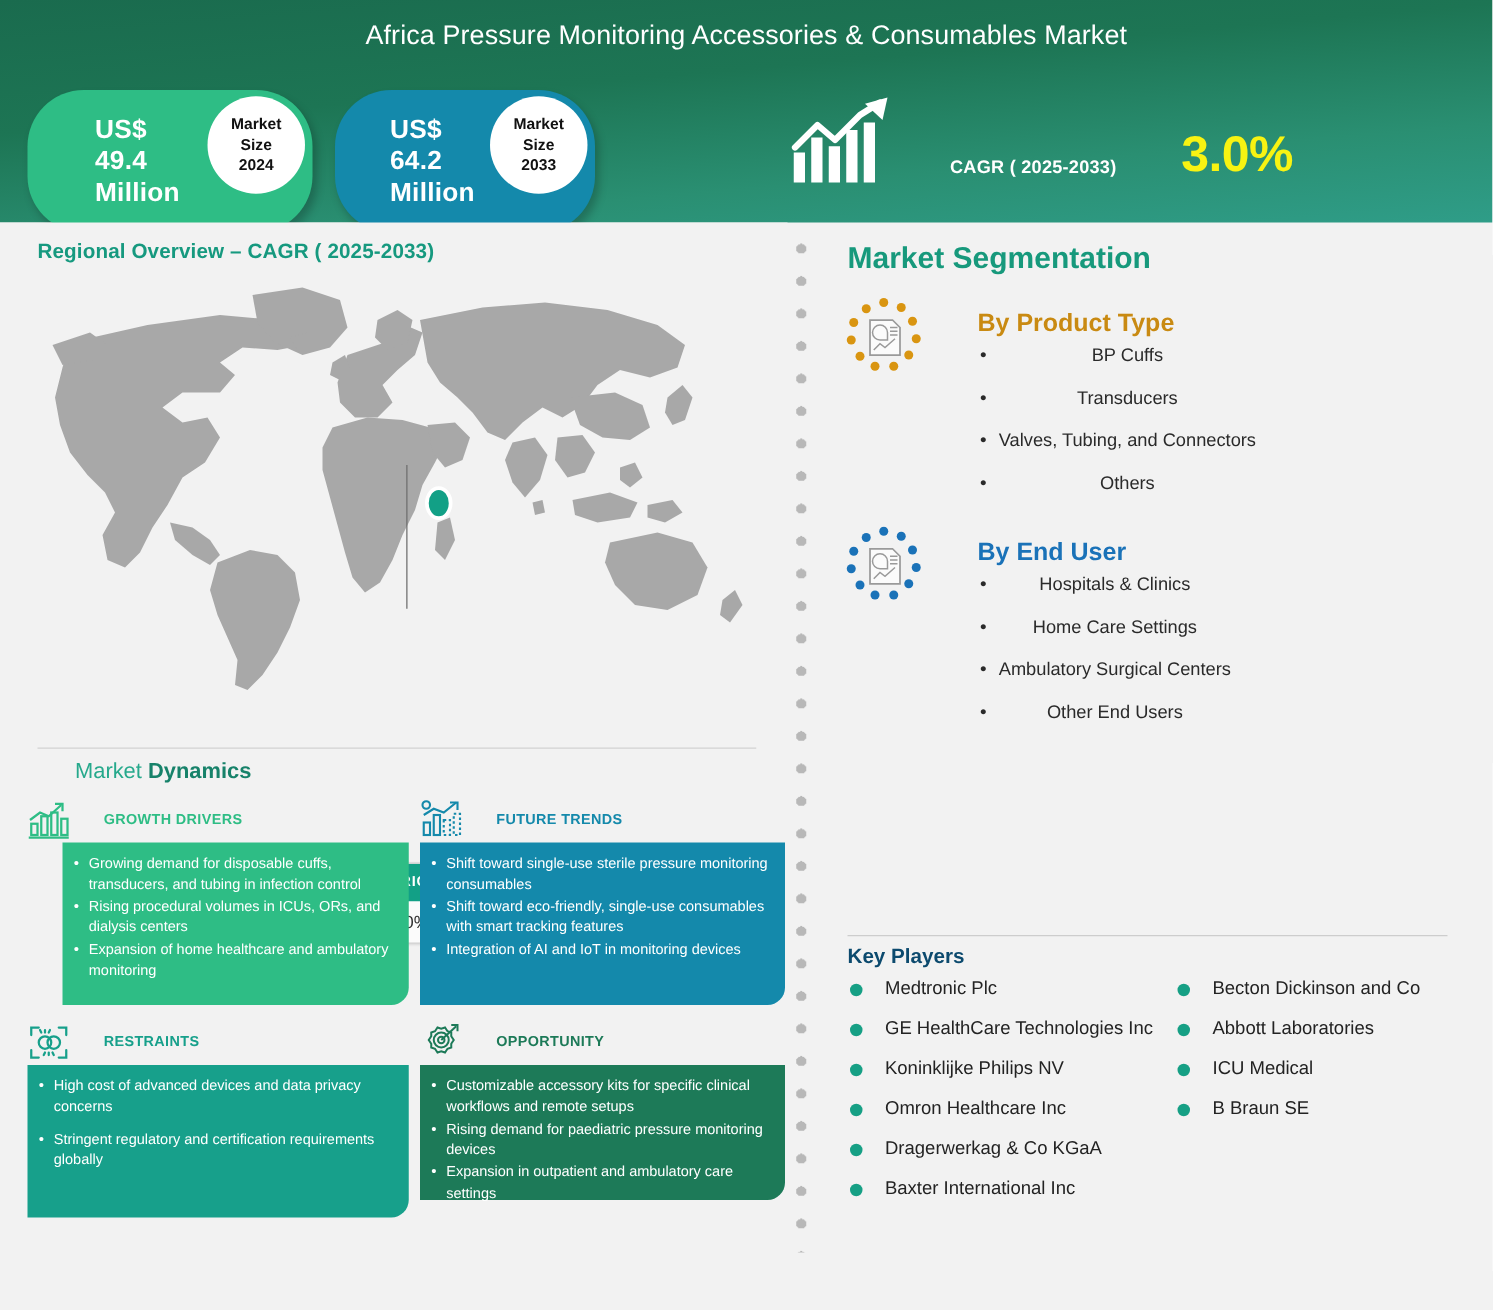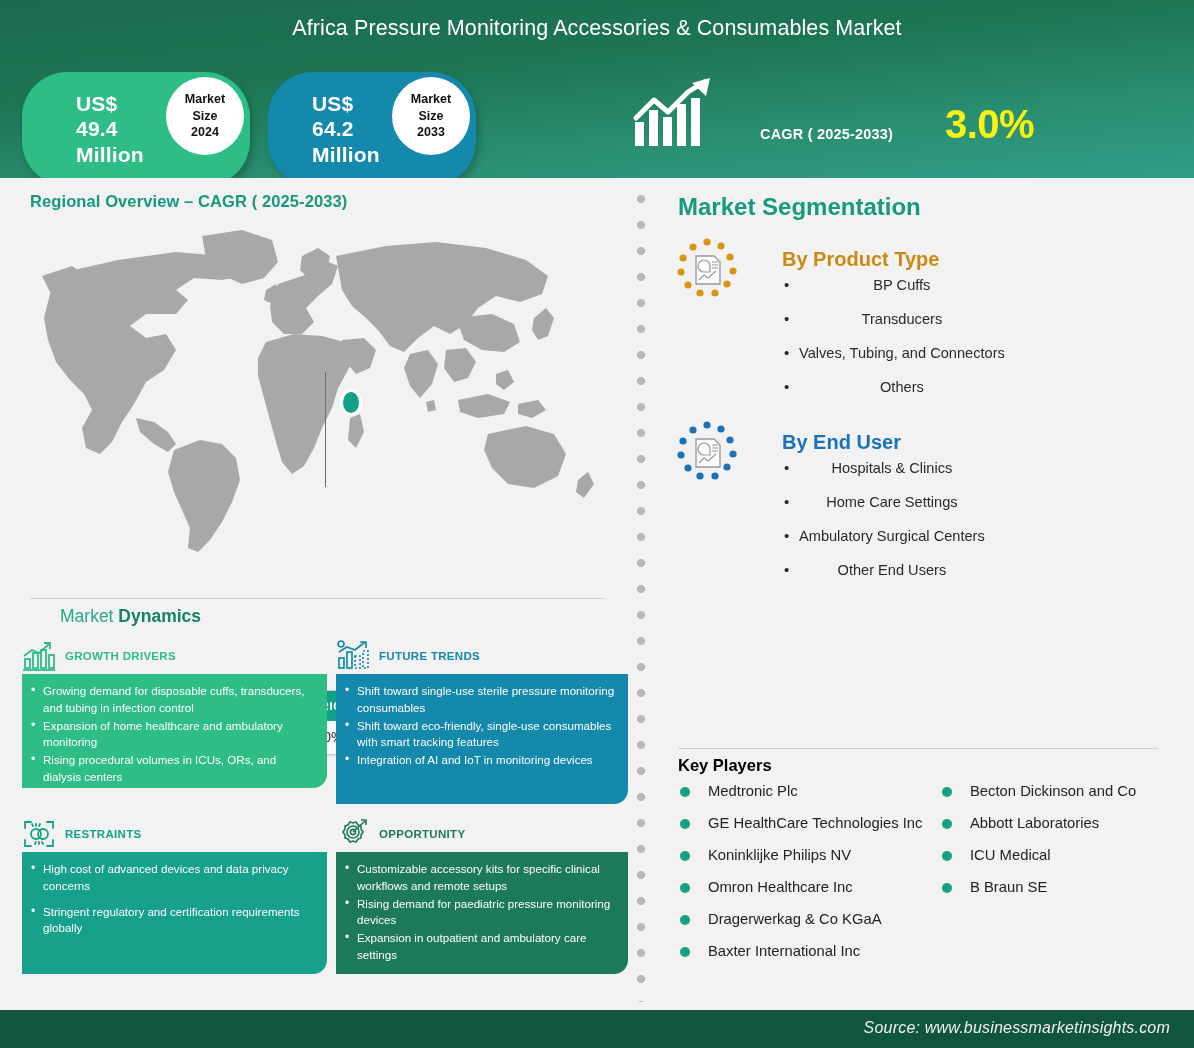--- a/index.html
+++ b/index.html
@@ -75,47 +75,47 @@
     background: #12a086; color: #ffffff; font-size: 11.5px; font-weight: 700;
     text-align: center; padding: 9px 0; letter-spacing: .6px;
   }
   .region-card-val { text-align: center; font-size: 14px; color: #333; padding: 8px 0 9px; }
 
   .dyn-divider { position: absolute; left: 30px; top: 420px; width: 575px; height: 1px; background: #d2d2d2; }
   .dyn-title { position: absolute; left: 60px; top: 428px; font-size: 17.5px; color: #26a98c; font-weight: 400; }
   .dyn-title b { color: #17826a; font-weight: 700; }
 
   .dyn-quad { position: absolute; }
-  .dq-head { display: flex; align-items: center; gap: 9px; height: 36px; }
+  .dq-head { display: flex; align-items: center; gap: 27px; height: 36px; }
   .dq-icon { width: 34px; height: 32px; flex: none; }
   .dq-label { font-size: 11.5px; font-weight: 700; letter-spacing: .3px; }
   .dq-body {
     border-radius: 0 0 14px 0; padding: 9px 10px 9px 8px; color: #ffffff;
   }
   .dq-body ul { list-style: none; }
   .dq-body li {
     position: relative; padding-left: 13px; font-size: 11.6px; line-height: 1.45;
     margin-bottom: 1px;
   }
   .dq-body li::before {
     content: "•"; position: absolute; left: 1px; top: -1px; font-size: 12px;
   }
 
   #q-growth   { left: 22px;  top: 460px; width: 305px; }
-  #q-growth  .dq-body { background: #2ebd85; height: 114px; }
+  #q-growth  .dq-body { background: #2ebd85; height: 130px; margin-left: 28px; }
   #q-growth  .dq-label { color: #2ebd85; }
   #q-trends   { left: 336px; top: 460px; width: 292px; }
   #q-trends  .dq-body { background: #1489ab; height: 130px; }
   #q-trends  .dq-label { color: #1489ab; }
   #q-restr    { left: 22px;  top: 638px; width: 305px; }
   #q-restr   .dq-body { background: #17a08b; height: 122px; }
   #q-restr   .dq-label { color: #17a08b; }
   #q-restr   .dq-body li { margin-bottom: 9px; }
   #q-oppo     { left: 336px; top: 638px; width: 292px; }
-  #q-oppo    .dq-body { background: #1d7a58; height: 122px; }
+  #q-oppo    .dq-body { background: #1d7a58; height: 108px; }
   #q-oppo    .dq-label { color: #1d7a58; }
 
   
   .vdots {
     position: absolute; left: 637px; top: 190px; width: 8px; height: 812px;
     background-image: radial-gradient(circle 4px at 4px 9px, #b8b8b8 99%, transparent 100%);
     background-size: 8px 26px; background-repeat: repeat-y;
   }
 
   
@@ -131,21 +131,21 @@
     line-height: 1.36; margin-bottom: 14px; max-width: 250px;
   }
   .seg-list li::before { content: "•"; position: absolute; left: 2px; top: -1px; font-size: 15px; color: #2a2a2a; }
 
   #seg-product { top: 60px; }
   #seg-product .seg-head { color: #c98a12; }
   #seg-enduser { top: 243px; }
   #seg-enduser .seg-head { color: #1a72b8; }
 
   .kp-divider { position: absolute; left: 18px; top: 570px; width: 480px; height: 1px; background: #cdcdcd; }
-  .kp-title { position: absolute; left: 18px; top: 578px; font-size: 16.5px; font-weight: 700; color: #000000; }
+  .kp-title { position: absolute; left: 18px; top: 578px; font-size: 16.5px; font-weight: 700; color: #0c4a6e; }
   .kp-cols { position: absolute; left: 18px; top: 604px; width: 510px; display: flex; gap: 14px; }
   .kp-col { width: 248px; list-style: none; }
   .kp-col li {
     position: relative; padding-left: 30px; font-size: 14.8px; color: #232323;
     line-height: 1.28; margin-bottom: 13px;
   }
   .kp-col li::before {
     content: ""; position: absolute; left: 2px; top: 5px;
     width: 10px; height: 10px; border-radius: 50%; background: #16a085;
   }
@@ -289,22 +289,22 @@
                 <path d="M22 3 L28 3 L28 9"></path>
               <path d="M1 30 L33 30"></path>
             </g>
           </svg>
         </span>
         <span class="dq-label">GROWTH DRIVERS</span>
       </div>
       <div class="dq-body">
         <ul>
           <li>Growing demand for disposable cuffs, transducers,  and tubing in infection control</li>
+          <li>Rising procedural volumes in ICUs,  ORs, and dialysis centers</li>
           <li>Expansion of home healthcare and ambulatory monitoring</li>
-          <li>Rising procedural volumes in ICUs,  ORs, and dialysis centers</li>
         </ul>
       </div>
     </div>
 
     <div class="dyn-quad" id="q-trends">
       <div class="dq-head">
         <span class="dq-icon">
           <svg viewBox="0 0 34 32" xmlns="http://www.w3.org/2000/svg">
             <g stroke="#1489ab" stroke-width="1.7" fill="none">
               <rect x="3" y="18" width="5" height="10"></rect>
@@ -467,17 +467,14 @@
       </ul>
       <ul class="kp-col">
         <li>Becton Dickinson and Co</li>
         <li>Abbott Laboratories</li>
         <li>ICU Medical</li>
         <li>B Braun SE</li>
       </ul>
     </div>
   </div>
 
-  <div class="footer">
-    <div class="footer-text">Source: www.businessmarketinsights.com</div>
-  </div>
 
 </div>
 
 </body></html>

